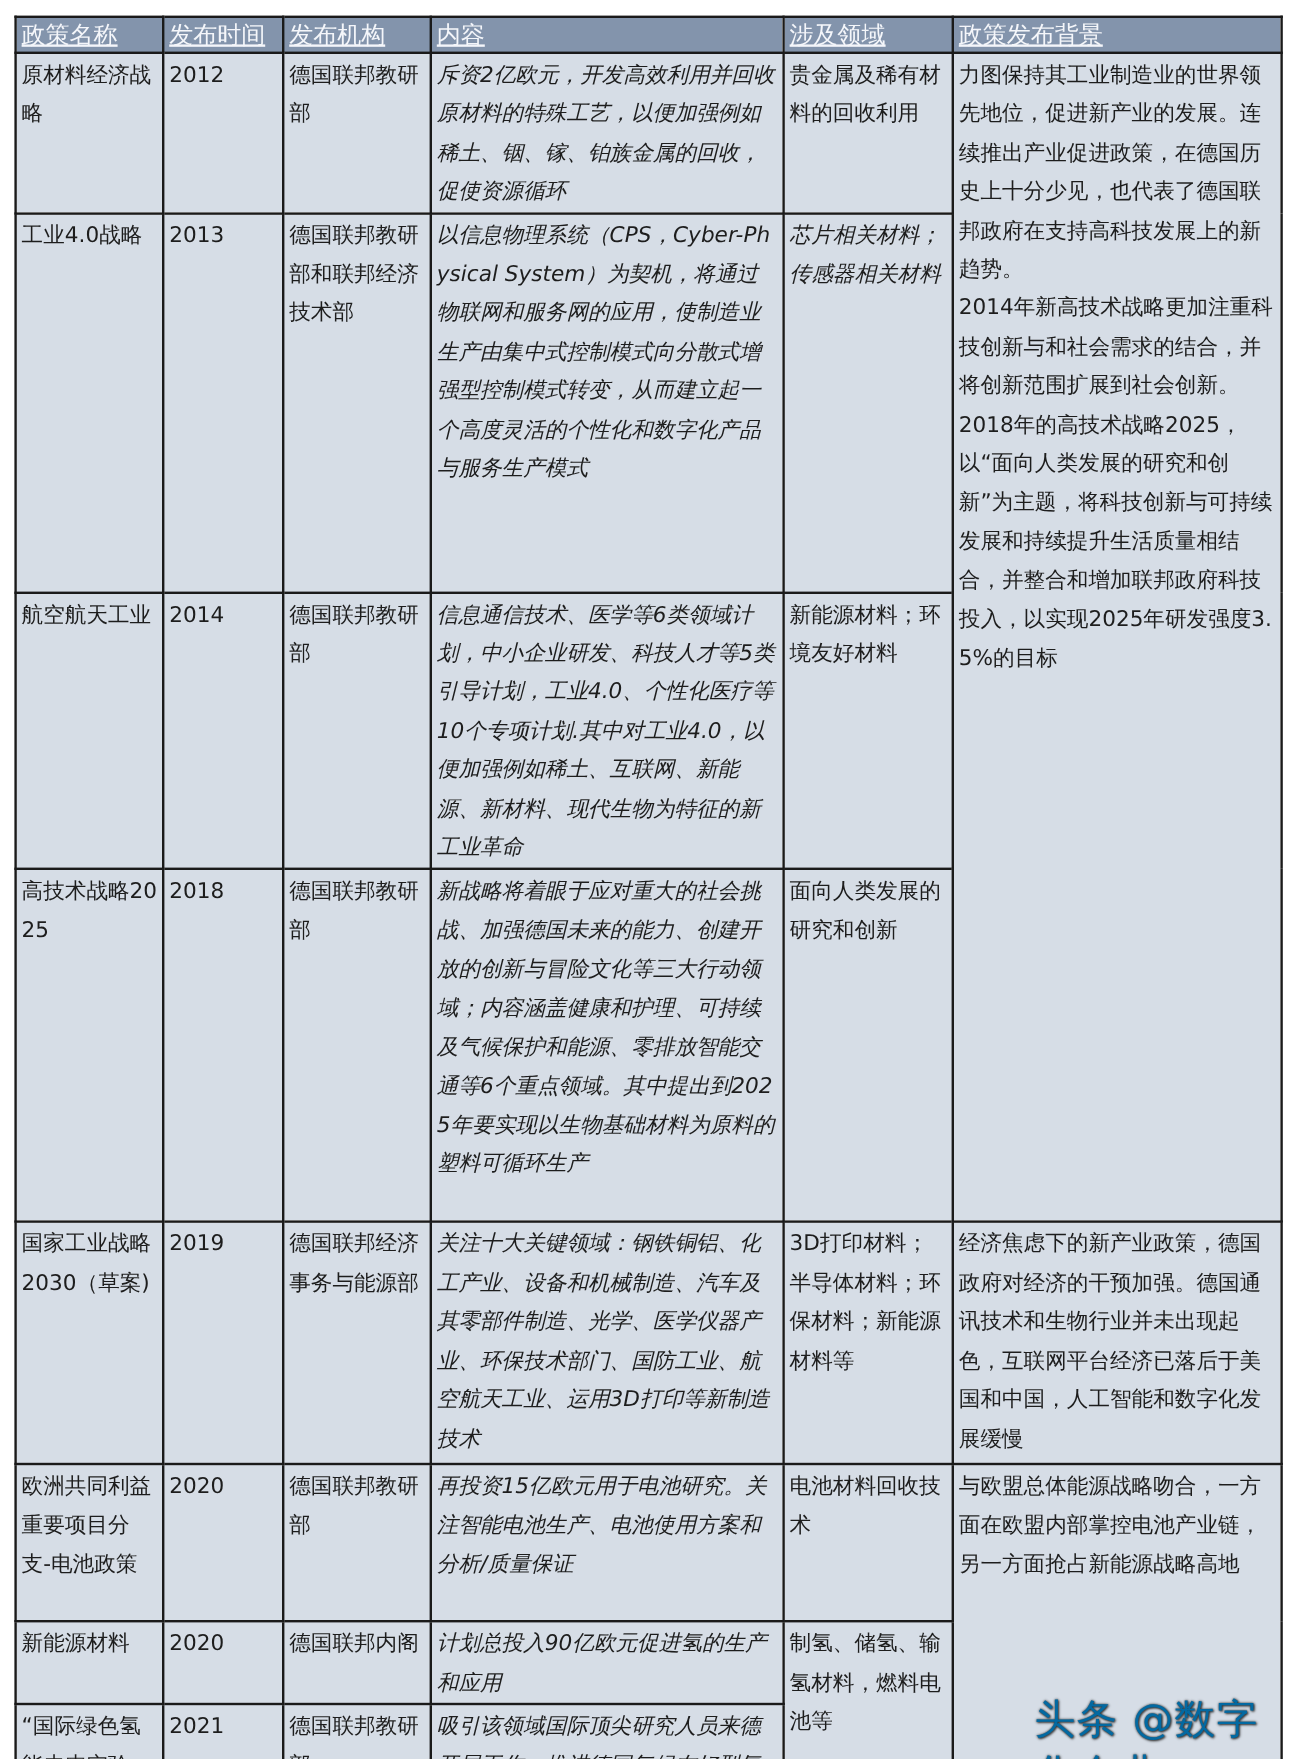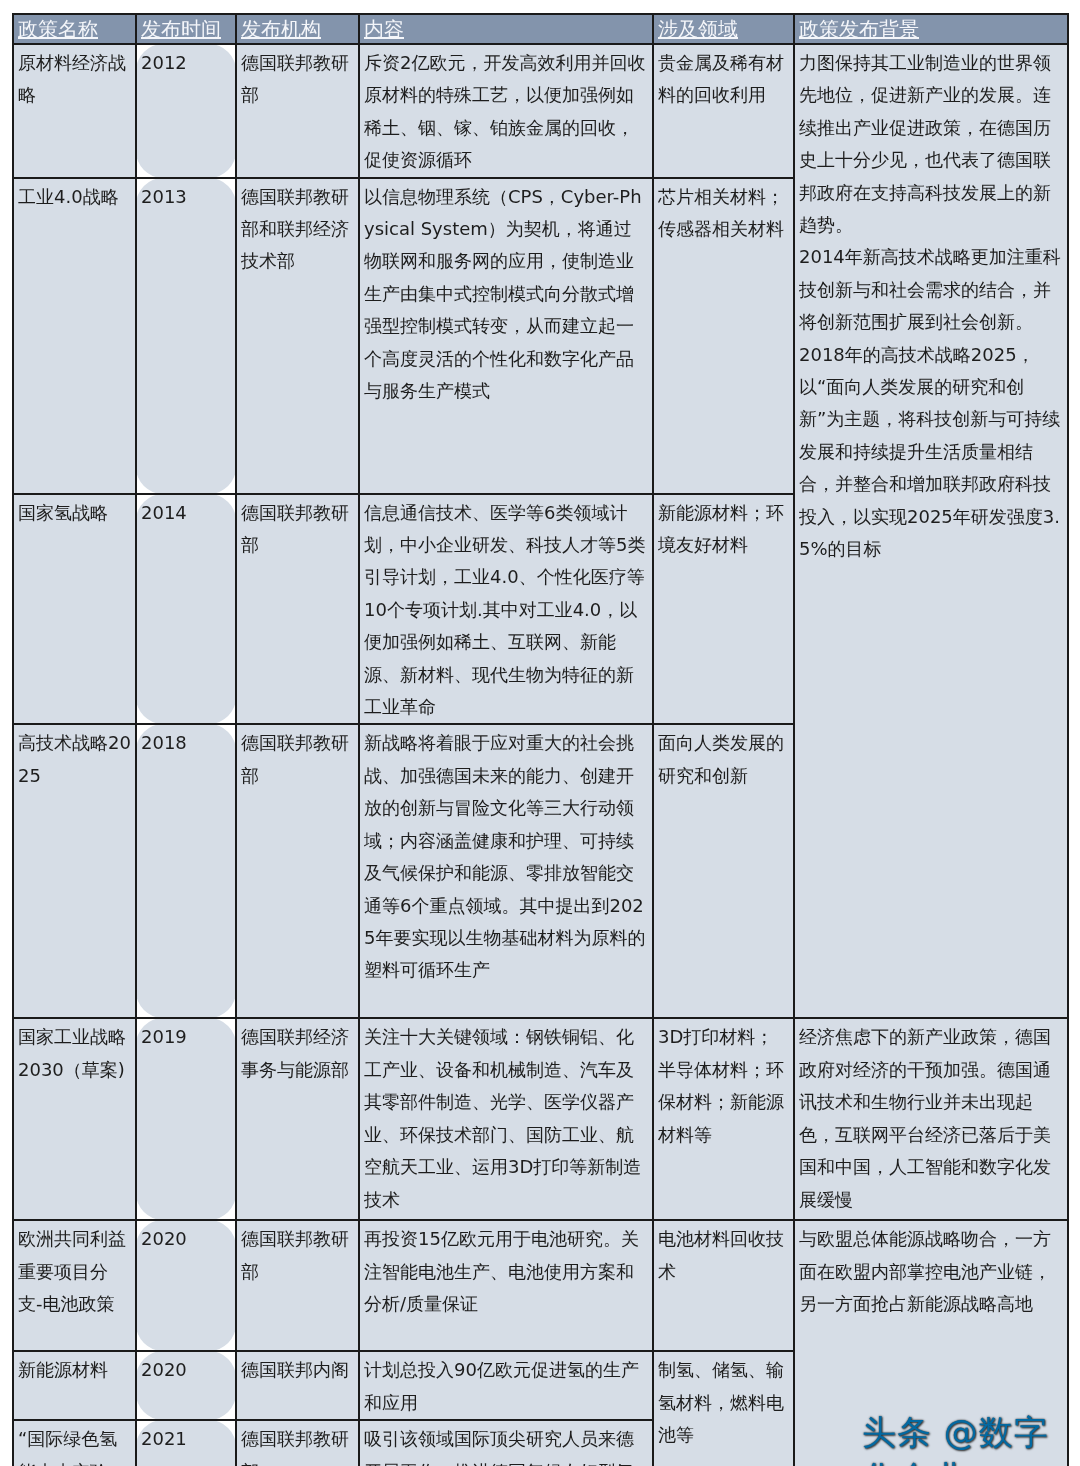--- a/index.html
+++ b/index.html
@@ -12,22 +12,22 @@
   table.policy td, table.policy th {
     border:2px solid #1a1a1a; vertical-align:top; padding:2px 3px 0 4px;
     font-size:18px; line-height:32.4px; color:#1d1d1d; text-align:left;
     background:#d6dde6; word-break:break-all; overflow:hidden;
   }
   table.policy th {
     background:#8394ac; color:#f4f6fa; font-weight:normal;
     font-family:"DejaVu Serif","Liberation Serif",serif; font-size:20px;
     line-height:26px; padding:1px 4px;text-decoration:underline;
   }
-  td.year { font-size:17px;border-radius:27px; }
-  td.just { text-align:justify; }
+  td.year { font-size:17px; }
+  td.just { text-align:justify;font-style:italic; }
   .watermark {
     position:absolute; left:826px; top:1410px; font-size:34px; color:#0369a1;
     text-shadow:0 0 2px #333, 1px 1px 2px #333; letter-spacing:1px;margin-left:36px;
   }
 </style>
 </head>
 <body>
 
 <table class="policy">
   <colgroup>
@@ -60,21 +60,21 @@
 2018年的高技术战略2025，以“面向人类发展的研究和创新”为主题，将科技创新与可持续发展和持续提升生活质量相结合，并整合和增加联邦政府科技投入，以实现2025年研发强度3.5%的目标</td>
     </tr>
     <tr style="height:316px">
       <td>工业4.0战略</td>
       <td class="year">2013</td>
       <td>德国联邦教研部和联邦经济技术部</td>
       <td class="just">以信息物理系统（CPS，Cyber-Physical System）为契机，将通过物联网和服务网的应用，使制造业生产由集中式控制模式向分散式增强型控制模式转变，从而建立起一个高度灵活的个性化和数字化产品与服务生产模式</td>
       <td class="just">芯片相关材料；传感器相关材料</td>
     </tr>
     <tr style="height:230px">
-      <td>国家氢战略</td>
+      <td>航空航天工业</td>
       <td class="year">2014</td>
       <td>德国联邦教研部</td>
       <td class="just">信息通信技术、医学等6类领域计划，中小企业研发、科技人才等5类引导计划，工业4.0、个性化医疗等10个专项计划.其中对工业4.0，以便加强例如稀土、互联网、新能源、新材料、现代生物为特征的新工业革命</td>
       <td>新能源材料；环境友好材料</td>
     </tr>
     <tr style="height:294px">
       <td>高技术战略2025</td>
       <td class="year">2018</td>
       <td>德国联邦教研部</td>
       <td class="just">新战略将着眼于应对重大的社会挑战、加强德国未来的能力、创建开放的创新与冒险文化等三大行动领域；内容涵盖健康和护理、可持续及气候保护和能源、零排放智能交通等6个重点领域。其中提出到2025年要实现以生物基础材料为原料的塑料可循环生产</td>

